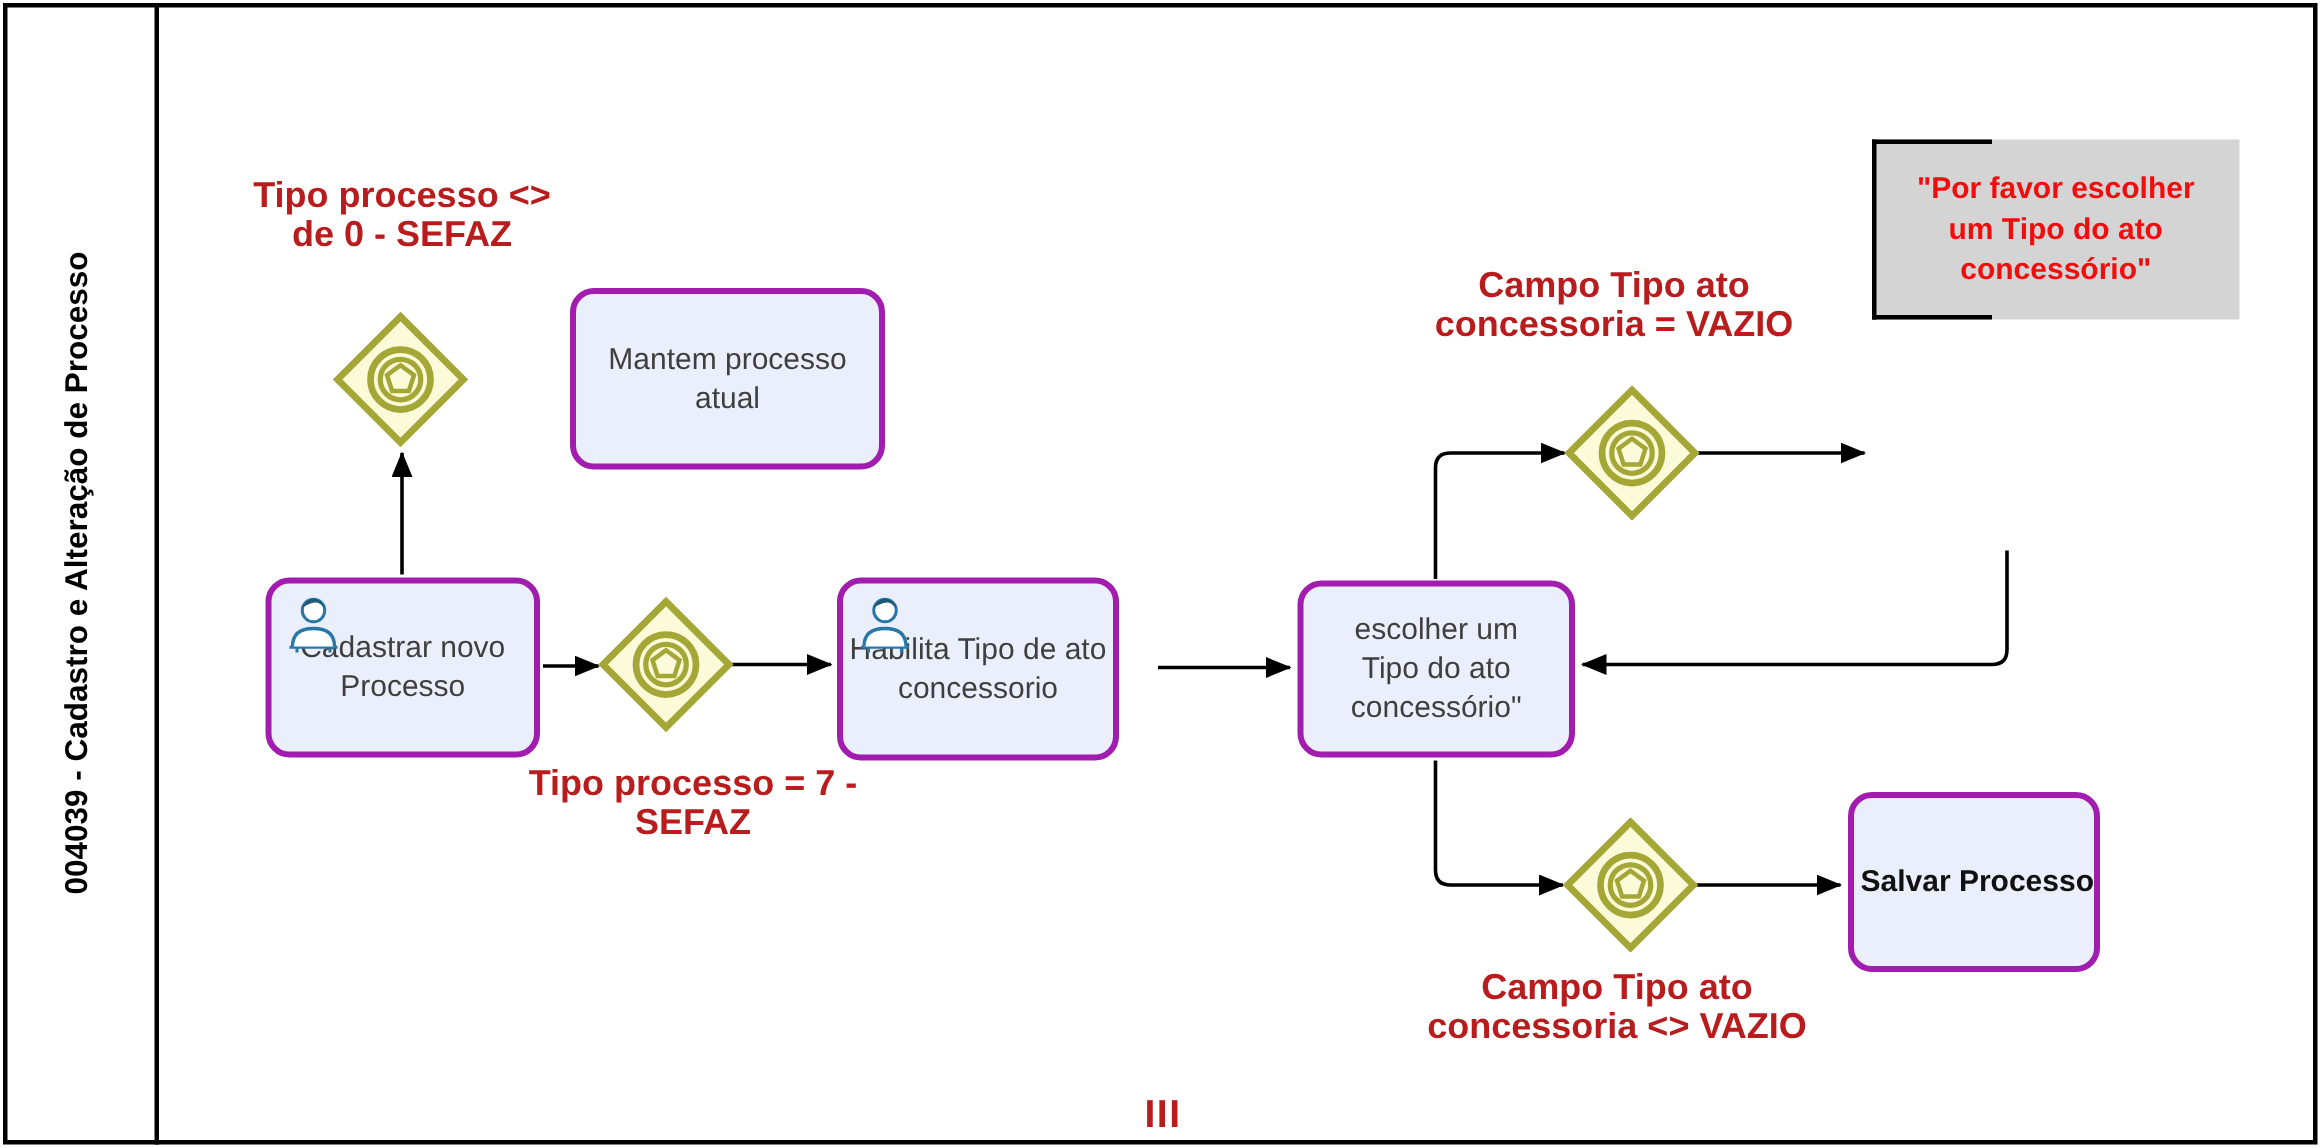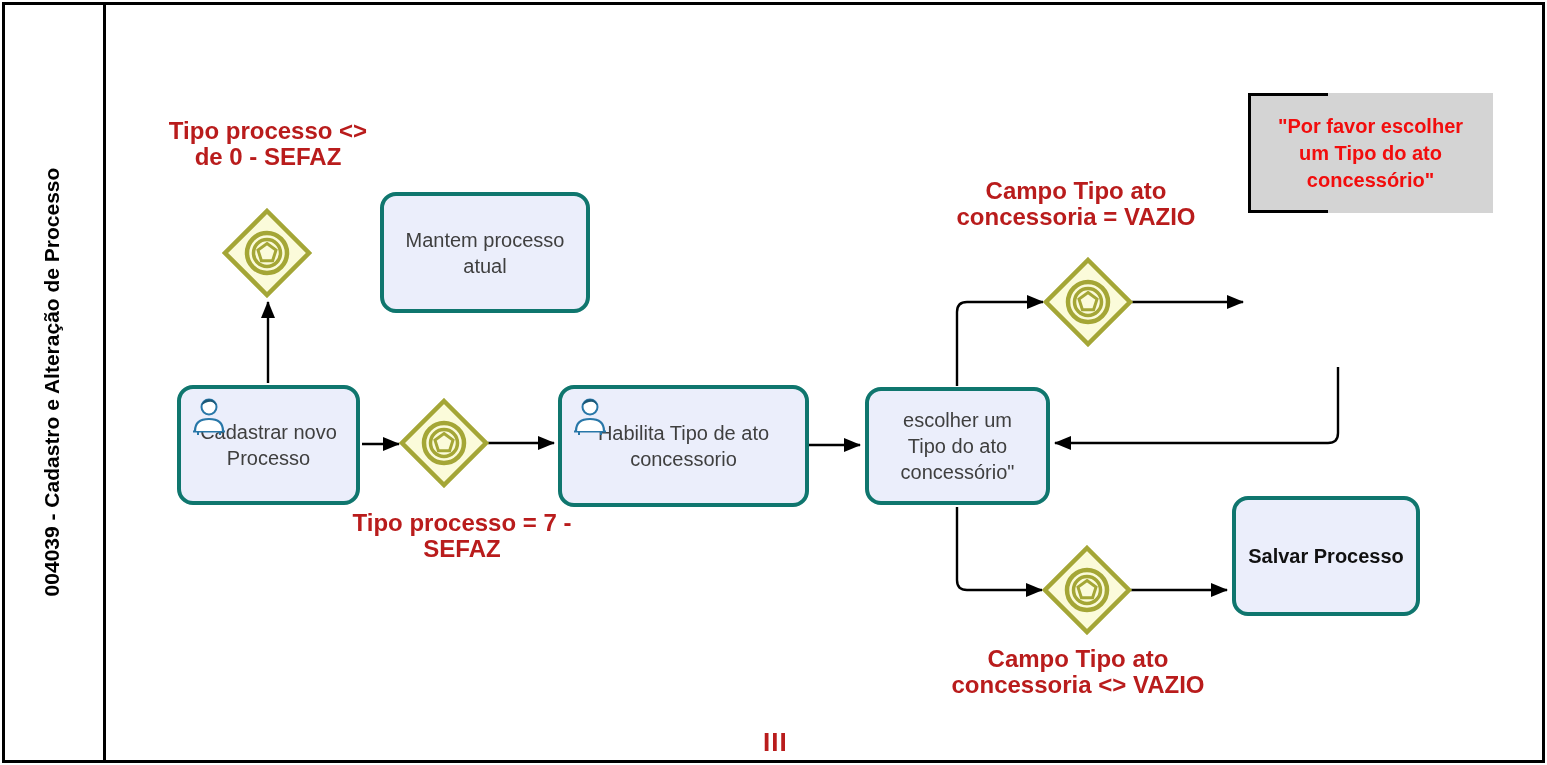--- a/index.html
+++ b/index.html
@@ -21,21 +21,21 @@
   .lane-title{
     position:absolute;left:-207px;top:369px;width:520px;height:26px;
     transform:rotate(-90deg);
     text-align:center;
     font-size:21px;font-weight:bold;color:#000;
     white-space:nowrap;
   }
   .flows{position:absolute;left:0;top:0;}
   .task{
     position:absolute;box-sizing:border-box;
-    border:4px solid #0f766e;border-radius:16px;
+    border:4px solid #a21caf;border-radius:16px;
     background:#ebeefb;
     display:flex;align-items:center;justify-content:center;
     text-align:center;
     font-size:20px;line-height:26px;color:#3f3f3f;
     white-space:pre-line;
   }
   .task.bold-label{font-weight:bold;color:#111;}
   .user-icon{position:absolute;left:8px;top:6px;}
   .gateway{position:absolute;width:90px;height:90px;}
   .flow-label{
@@ -103,41 +103,41 @@
     </svg>
     <span>Cadastrar  novo
 Processo</span>
   </div>
 
   <div class="task" style="left:380px;top:192px;width:210px;height:121px;">
     <span>Mantem processo
 atual</span>
   </div>
 
-  <div class="task" style="left:558px;top:385px;width:251px;height:122px;">
+  <div class="task" style="left:558px;top:385px;width:188px;height:122px;">
     <svg class="user-icon" width="40" height="42" viewBox="0 0 40 42">
       <line x1="4" y1="36.5" x2="36" y2="36.5" stroke="#2877a8" stroke-width="2"></line>
       <line x1="9" y1="36.5" x2="9" y2="40" stroke="#2877a8" stroke-width="2"></line>
       <line x1="31" y1="36.5" x2="31" y2="40" stroke="#2877a8" stroke-width="2"></line>
       <path d="M6,36 Q6,24 20,24 Q34,24 34,36" fill="#ffffff" stroke="#2877a8" stroke-width="2.2"></path>
       <circle cx="20" cy="12" r="7.5" fill="#ffffff" stroke="#2877a8" stroke-width="2"></circle>
       <path d="M12.6,10.5 A7.5,7.5 0 0 1 27.4,10.5 Q24,5.5 19,7 Q14,8.5 12.6,10.5 Z" fill="#1d5875"></path>
     </svg>
     <span>Habilita Tipo de ato
 concessorio</span>
   </div>
 
   <div class="task" style="left:865px;top:387px;width:185px;height:118px;">
     <span>escolher um
 Tipo do ato
 concessório"</span>
   </div>
 
 
-  <div class="task bold-label" style="left:1232px;top:496px;width:188px;height:120px;">
+  <div class="task bold-label" style="left:1232px;top:528px;width:168px;height:120px;justify-content:flex-end;">
     <span>Salvar Processo</span>
   </div>
 
   <div class="gateway" style="left:222px;top:208px;">
     <svg width="90" height="90" viewBox="0 0 90 90">
       <polygon points="45,3 87,45 45,87 3,45" fill="#fbfbda" stroke="#a4a636" stroke-width="4.5"></polygon>
       <circle cx="45" cy="45" r="20" fill="none" stroke="#a4a636" stroke-width="4.5"></circle>
       <circle cx="45" cy="45" r="13.5" fill="none" stroke="#a4a636" stroke-width="3.5"></circle>
       <polygon points="45,35.5 54,42.1 50.6,52.7 39.4,52.7 36,42.1" fill="none" stroke="#a4a636" stroke-width="3"></polygon>
     </svg>

